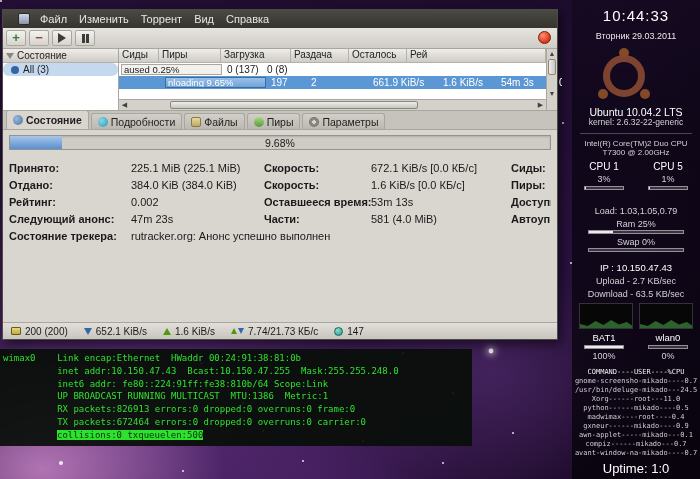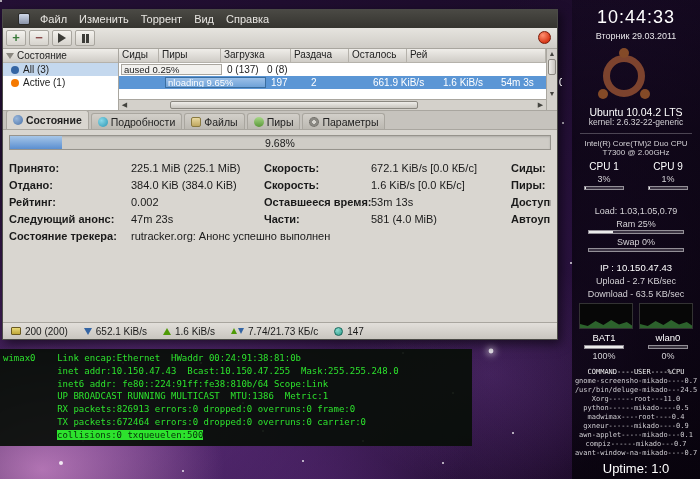--- a/index.html
+++ b/index.html
@@ -48,21 +48,21 @@
   .red-btn { position:absolute; right:6px; top:3px; width:13px; height:13px; border-radius:50%;
     background:radial-gradient(circle at 35% 30%, #ff9070, #d83818 70%); border:1px solid #7a1a08; }
 
   
   .split { height:62px; display:flex; flex:none; border-bottom:1px solid #a9a69f; background:#fff; }
   .sidebar { width:116px; flex:none; border-right:1px solid #a9a69f; background:#fff; }
   .side-header { height:14px; background:linear-gradient(#efede9,#cfccc6); border-bottom:1px solid #b5b2ab;
     font-size:10px; color:#222; display:flex; align-items:center; padding:0 3px; gap:3px; }
   .filter-icon { width:0; height:0; border-left:4px solid transparent; border-right:4px solid transparent; border-top:6px solid #8a8780; }
   .side-item { height:13px; display:flex; align-items:center; gap:4px; font-size:10px; color:#222; padding:0 3px 0 8px; white-space:nowrap; }
-  .side-item.selected { background:#c4d8ee; }
+  .side-item.selected { background:#c4d8ee;border-radius:6px; }
   .dot-blue { width:8px; height:8px; border-radius:50%; background:#3465a4; flex:none; }
   .tri-dn-grn { width:0; height:0; border-left:4px solid transparent; border-right:4px solid transparent; border-top:7px solid #4e9a06; flex:none; }
   .dot-orange { width:8px; height:8px; border-radius:50%; background:#f57900; flex:none; }
 
   .tablearea { flex:1; display:flex; flex-direction:column; min-width:0; }
   .table-upper { flex:1; display:flex; min-height:0; }
   .table-cols { flex:1; display:flex; flex-direction:column; background:#fff; min-width:0; }
   .thead { display:flex; height:14px; flex:none; }
   .th { font-size:10px; color:#222; padding:0 3px; background:linear-gradient(#efede9,#cfccc6);
     border-right:1px solid #b5b2ab; border-bottom:1px solid #b5b2ab; overflow:hidden; white-space:nowrap; }
@@ -129,21 +129,21 @@
     font-family:"DejaVu Sans Mono",monospace; font-size:9px; line-height:12.8px; color:#2de22d; }
   .tline { white-space:pre; }
   .tline-indent { padding-left:54px; }
   .term-sel { background:#2de22d; color:#07300a; white-space:pre; }
 
   
   .conky { position:absolute; right:0; top:0; width:128px; height:479px;
     background:linear-gradient(rgba(8,4,14,0.35), rgba(4,2,8,0.62) 30%, rgba(2,1,5,0.72));
     color:#d4d2d6; text-align:center; }
   .ck { position:absolute; width:100%; }
-  .ck-time { top:7px; font-size:18px; color:#fff; letter-spacing:1px; }
+  .ck-time { top:7px; font-size:15px; color:#fff; letter-spacing:1px; }
   .ck-date { top:31px; font-size:9px; color:#e8e6ea; }
   .ubuntu-logo { position:absolute; left:24px; top:48px; width:56px; height:56px; opacity:.55; }
   .u-ring { position:absolute; inset:7px; border:7px solid #d4743c; border-radius:50%; }
   .u-dot { position:absolute; width:10px; height:10px; border-radius:50%; background:#e08030; }
   .u-d1 { left:23px; top:0; } .u-d2 { left:2px; top:41px; } .u-d3 { left:44px; top:41px; }
   .ck-os { top:106px; font-size:10.5px; color:#fff; }
   .ck-kernel { top:117px; font-size:8.5px; }
   .ck-hr { position:absolute; left:8px; right:8px; height:1px; background:rgba(255,255,255,0.25); }
   .ck-cpu1m { top:139px; font-size:8px; } .ck-cpu2m { top:148px; font-size:8px; }
   .ck-cpucols { top:161px; display:flex; }
@@ -207,24 +207,20 @@
   <div class="split">
     <div class="sidebar">
       <div class="side-header">
         <span class="filter-icon"></span>
         <span>Состояние</span>
       </div>
       <div class="side-item selected">
         <span class="dot-blue"></span>
         <span>All (3)</span>
       </div>
-      <div class="side-item">
-        <span class="dot-orange"></span>
-        <span>Active (1)</span>
-      </div>
     </div>
 
     <div class="tablearea">
       <div class="table-upper">
         <div class="table-cols">
           <div class="thead">
             <div class="th w1">Сиды</div>
             <div class="th w2">Пиры</div>
             <div class="th w3">Загрузка</div>
             <div class="th w4">Раздача</div>
@@ -389,21 +385,21 @@
 
   <div class="ck ck-cpucols">
     <div class="ck-col">
       <div class="ck-cpulabel">CPU 1</div>
       <div class="ck-cpuval">3%</div>
       <div class="cbar">
           <div class="cfill" style="width: 3%;"></div>
         </div>
     </div>
     <div class="ck-col">
-      <div class="ck-cpulabel">CPU 9</div>
+      <div class="ck-cpulabel">CPU 5</div>
       <div class="ck-cpuval">1%</div>
       <div class="cbar">
           <div class="cfill" style="width: 1%;"></div>
         </div>
     </div>
   </div>
 
   <div class="ck ck-load">Load: 1.03,1.05,0.79</div>
   <div class="ck ck-ram">Ram 25%</div>
   <div class="ck ck-rambar">

